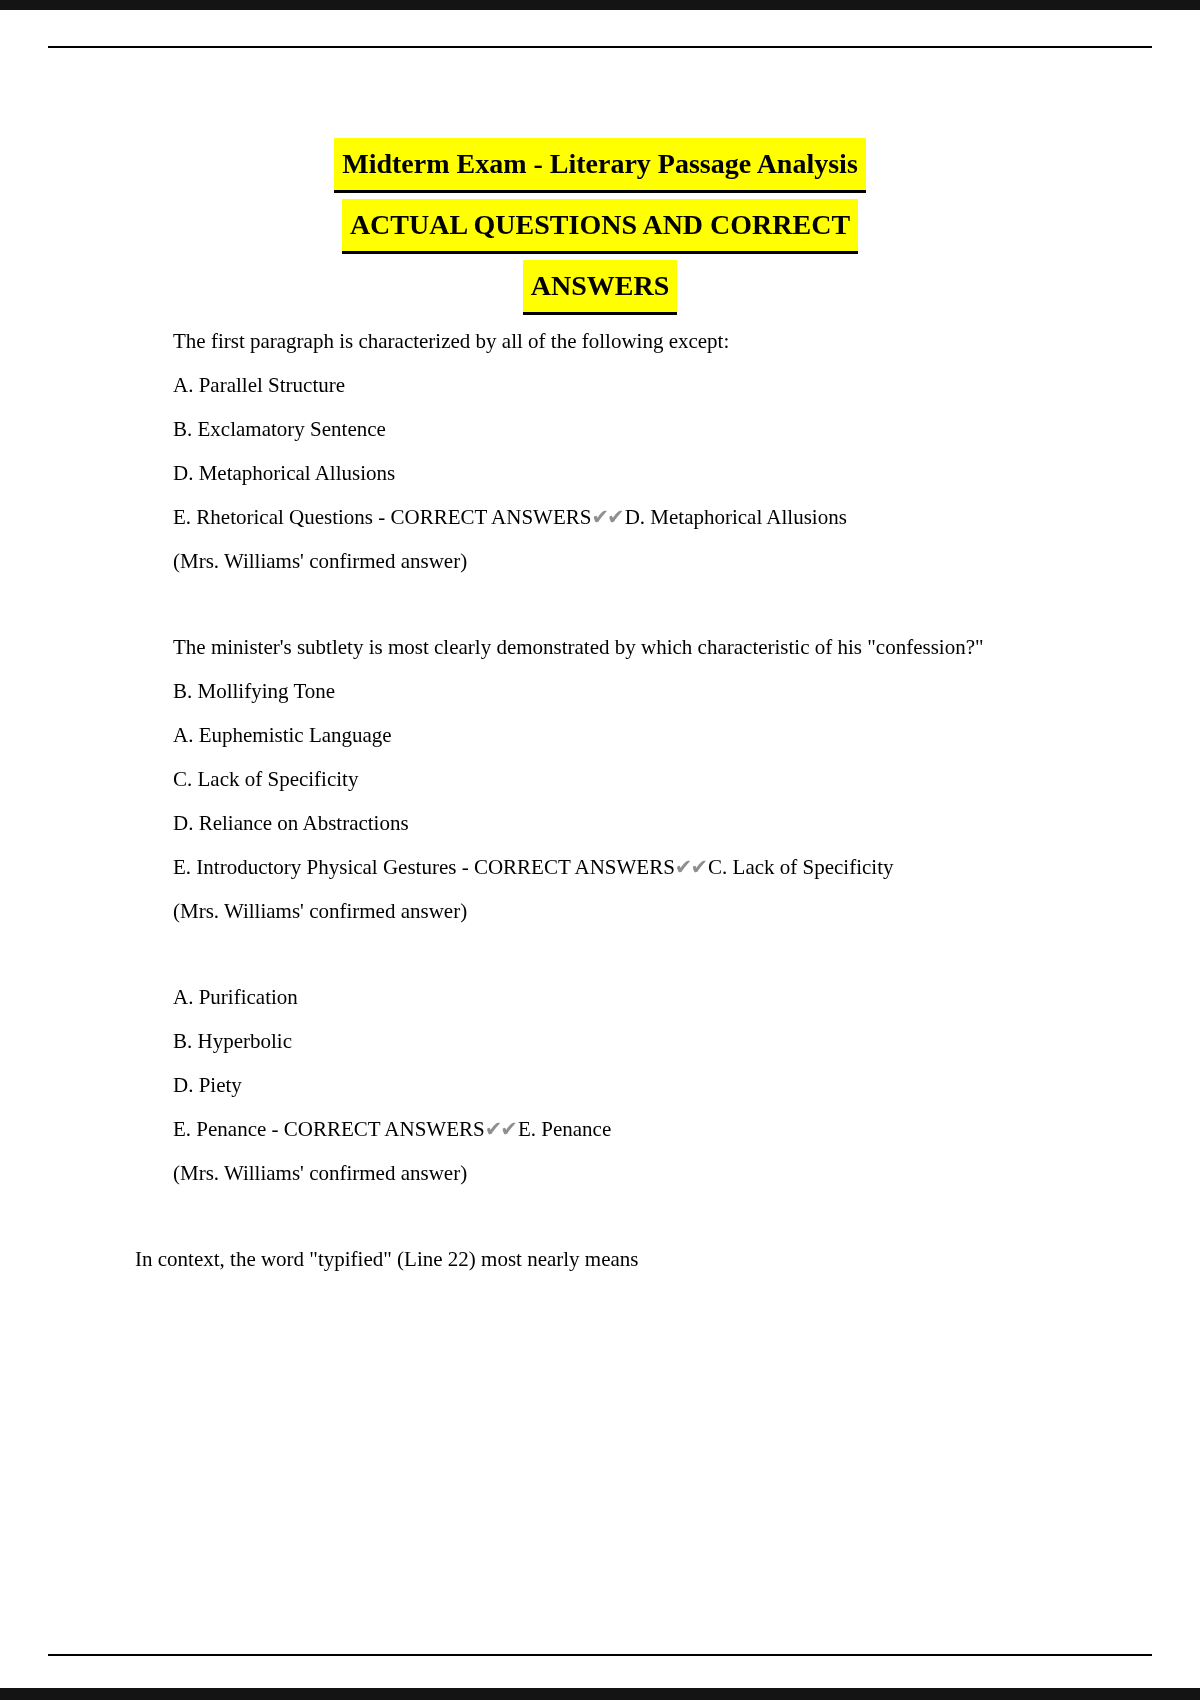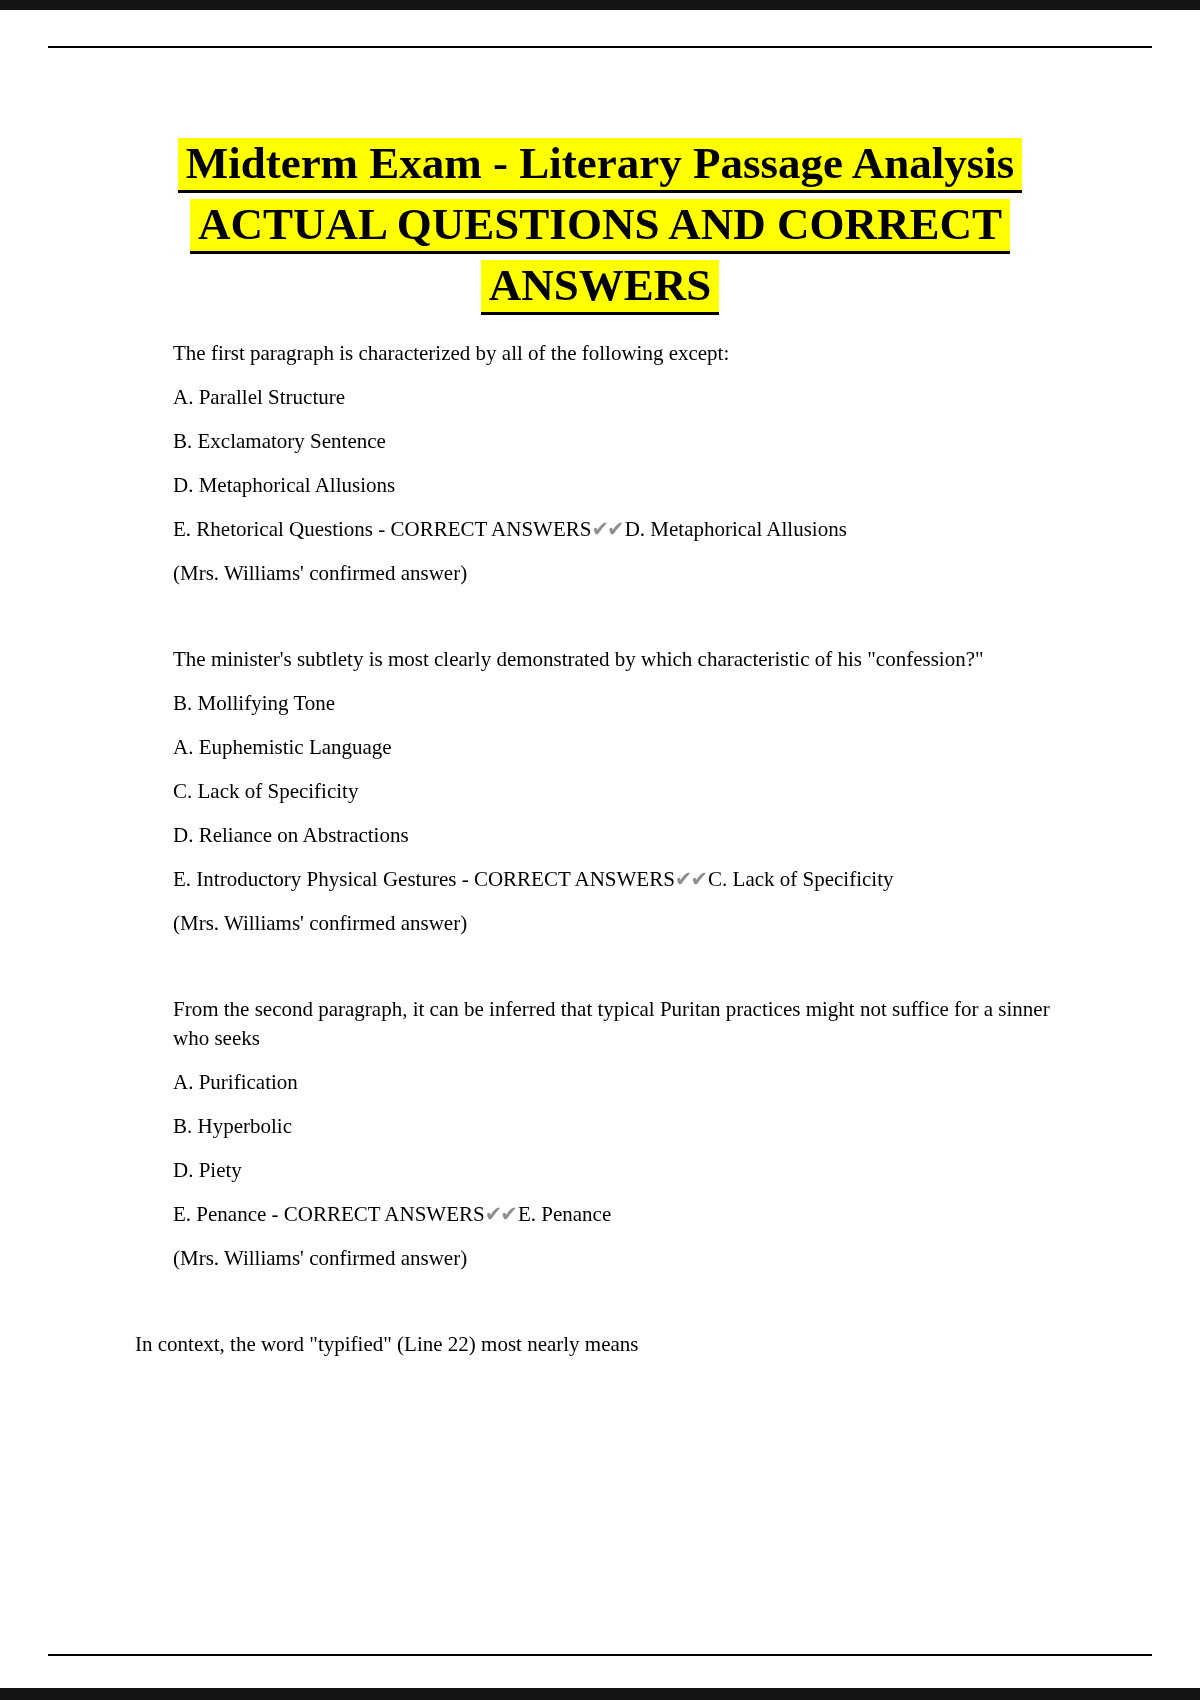--- a/index.html
+++ b/index.html
@@ -36,24 +36,24 @@
   .rule.bottom { top: 1654px; }
 
   .content {
     position: absolute;
     top: 46px;
     left: 135px;
     width: 930px;
   }
 
   .doc-title {
-    margin: 92px 0 24px 0;
+    margin: 92px 0 12px 0;
     text-align: center;
     font-weight: bold;
-    font-size: 45px;
+    font-size: 28px;
     line-height: 49px;
   }
   .title-line { margin-bottom: 6px; }
   .hl {
     display: inline-block;
     background: #ffff00;
     border-bottom: 3px solid #000000;
     padding: 1px 8px 2px 8px;
   }
 
@@ -99,21 +99,20 @@
       <p>The minister's subtlety is most clearly demonstrated by which characteristic of his "confession?"</p>
       <p>B. Mollifying Tone</p>
       <p>A. Euphemistic Language</p>
       <p>C. Lack of Specificity</p>
       <p>D. Reliance on Abstractions</p>
       <p><span>E. Introductory Physical Gestures - CORRECT ANSWERS</span><span class="checks">✔✔</span><span>C. Lack of Specificity</span></p>
       <p>(Mrs. Williams' confirmed answer)</p>
     </div>
 
     <div class="question">
-      <p>From the second paragraph, it can be inferred that typical Puritan practices might not suffice for a sinner who seeks</p>
       <p>A. Purification</p>
       <p>B. Hyperbolic</p>
       <p>D. Piety</p>
       <p><span>E. Penance - CORRECT ANSWERS</span><span class="checks">✔✔</span><span>E. Penance</span></p>
       <p>(Mrs. Williams' confirmed answer)</p>
     </div>
 
     <p class="trailing">In context, the word "typified" (Line 22) most nearly means</p>
 
   </div>

